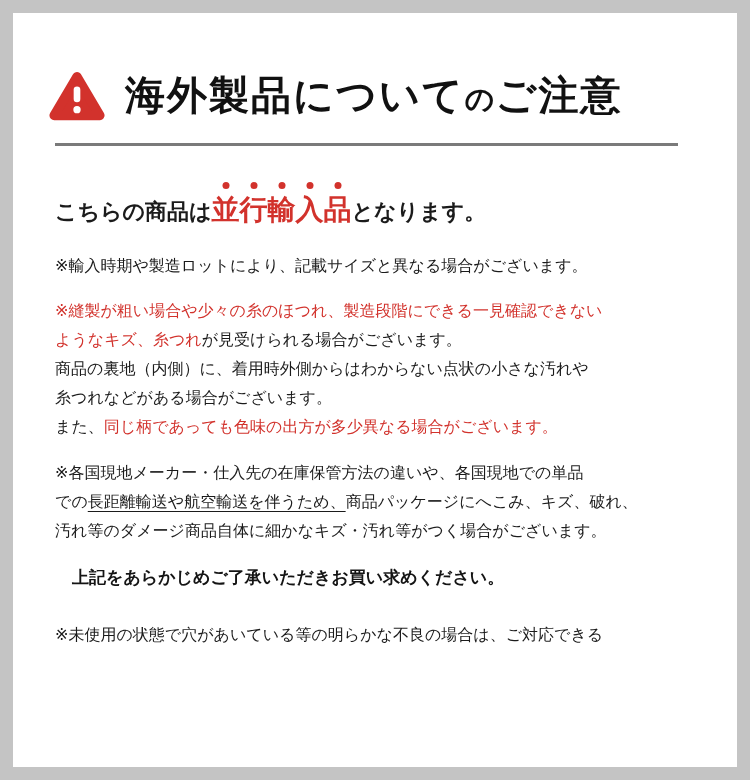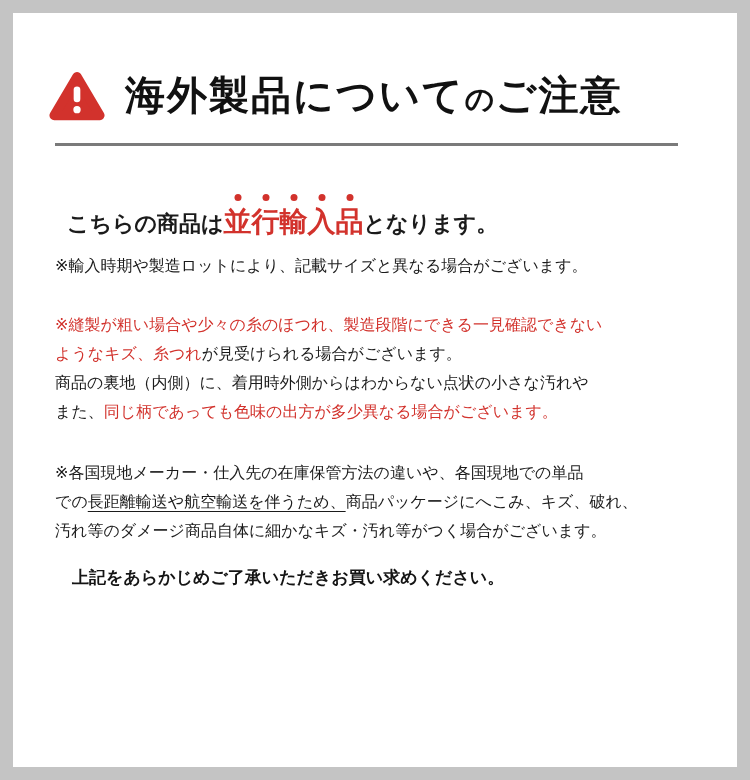--- a/index.html
+++ b/index.html
@@ -29,39 +29,39 @@
     margin:0;font-size:40px;font-weight:700;letter-spacing:2px;
     color:#111;white-space:nowrap;line-height:1.2;
   }
   h1.title .t-small{font-size:29px;letter-spacing:1px;}
   .rule{
     position:absolute;left:42px;top:130px;width:623px;height:3px;
     background:var(--rule);
   }
   
   .lead{
-    position:absolute;left:42px;top:178px;margin:12px;
+    position:absolute;left:42px;top:178px;margin:0;
     font-size:22px;font-weight:700;white-space:nowrap;
   }
   .lead .em-wrap{font-size:28px;color:var(--red);}
   .emph-char{position:relative;display:inline-block;}
   .emph-char::before{
     content:"";position:absolute;left:50%;top:-9px;
     transform:translateX(-50%);
     width:7px;height:7px;border-radius:50%;background:var(--red);
   }
   
   .para{
     position:absolute;left:42px;
     font-size:16px;line-height:29px;white-space:nowrap;
   }
   .para .red{color:var(--red);}
   .para .ul{text-decoration:underline;text-underline-offset:4px;margin-top:40px;}
   .p1{top:238px;}
-  .p2{top:283px;margin-top:14px;}
+  .p2{top:283px;}
   .p3{top:445px;}
   .p4{top:607px;line-height:30px;}
   .ack{
     position:absolute;left:42px;top:536px;margin:17px;
     font-size:17px;font-weight:700;white-space:nowrap;color:#141414;
   }
 </style>
 </head>
 <body>
 
@@ -83,27 +83,29 @@
   <p class="lead"><span>こちらの商品は</span><span class="em-wrap"><span class="emph-char">並</span><span class="emph-char">行</span><span class="emph-char">輸</span><span class="emph-char">入</span><span class="emph-char">品</span></span><span>となります。</span></p>
 
   <div class="para p1">
       <div class="line"><span>※輸入時期や製造ロットにより、記載サイズと異なる場合がございます。</span></div>
     </div>
 
   <div class="para p2">
       <div class="line"><span class="red">※縫製が粗い場合や少々の糸のほつれ、製造段階にできる一見確認できない</span></div>
       <div class="line"><span class="red">ようなキズ、糸つれ</span><span>が見受けられる場合がございます。</span></div>
       <div class="line"><span>商品の裏地（内側）に、着用時外側からはわからない点状の小さな汚れや</span></div>
+      <div class="line"><span>糸つれなどがある場合がございます。</span></div>
       <div class="line"><span>また、</span><span class="red">同じ柄であっても色味の出方が多少異なる場合がございます。</span></div>
     </div>
 
   <div class="para p3">
       <div class="line"><span>※各国現地メーカー・仕入先の在庫保管方法の違いや、各国現地での単品</span></div>
       <div class="line"><span>での</span><span class="ul">長距離輸送や航空輸送を伴うため、</span><span>商品パッケージにへこみ、キズ、破れ、</span></div>
       <div class="line"><span>汚れ等のダメージ商品自体に細かなキズ・汚れ等がつく場合がございます。</span></div>
     </div>
 
   <p class="ack">上記をあらかじめご了承いただきお買い求めください。</p>
 
   <div class="para p4">
+      <div class="line"><span>※未使用の状態で穴があいている等の明らかな不良の場合は、ご対応できる</span></div>
     </div>
 
 </div>
 
 </body></html>

